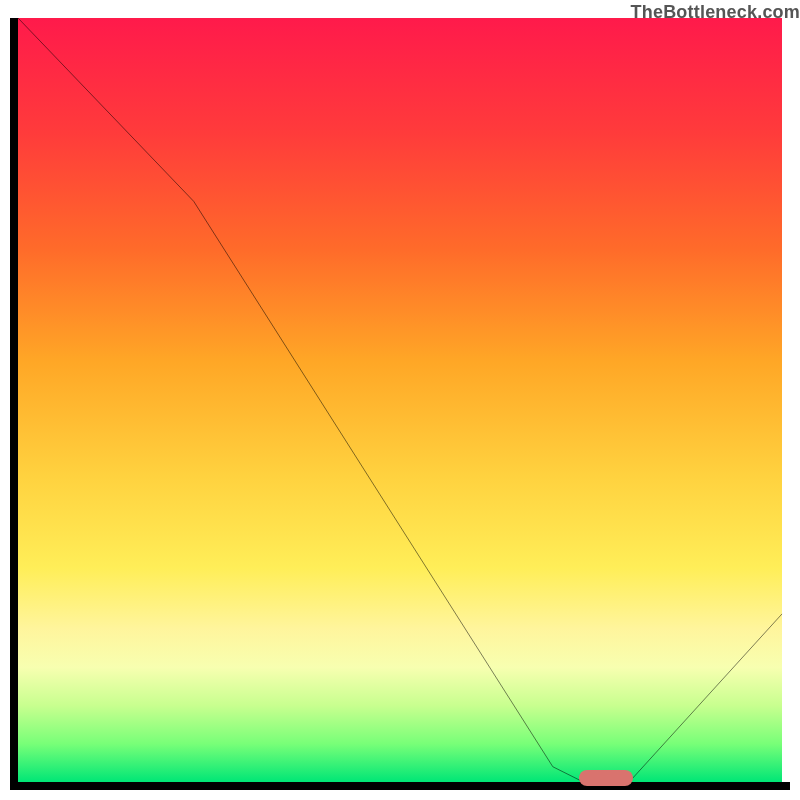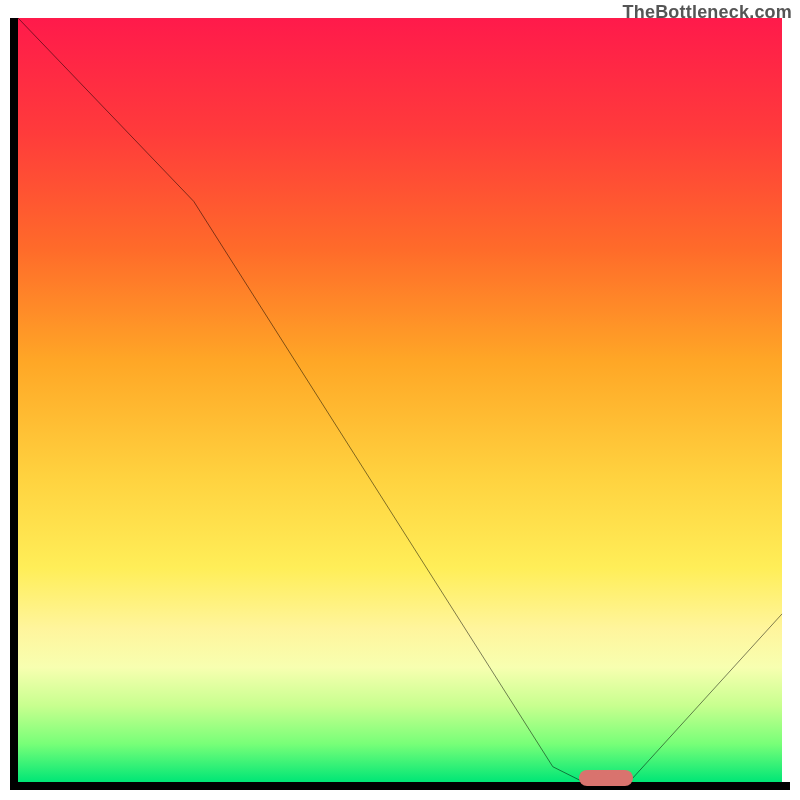--- a/index.html
+++ b/index.html
@@ -50,21 +50,21 @@
     position: absolute;
     left: 10px;
     top: 782px;
     width: 780px;
     height: 8px;
     background: #000;
   }
   .watermark {
     position: absolute;
     top: 2px;
-    right: 8px;
+    right: 0;
     color: #555;
     font-size: 18px;
     font-weight: 600;
     letter-spacing: 0.2px;
   }
   svg.curve {
     position: absolute;
     left: 18px;
     top: 18px;
     width: 764px;

